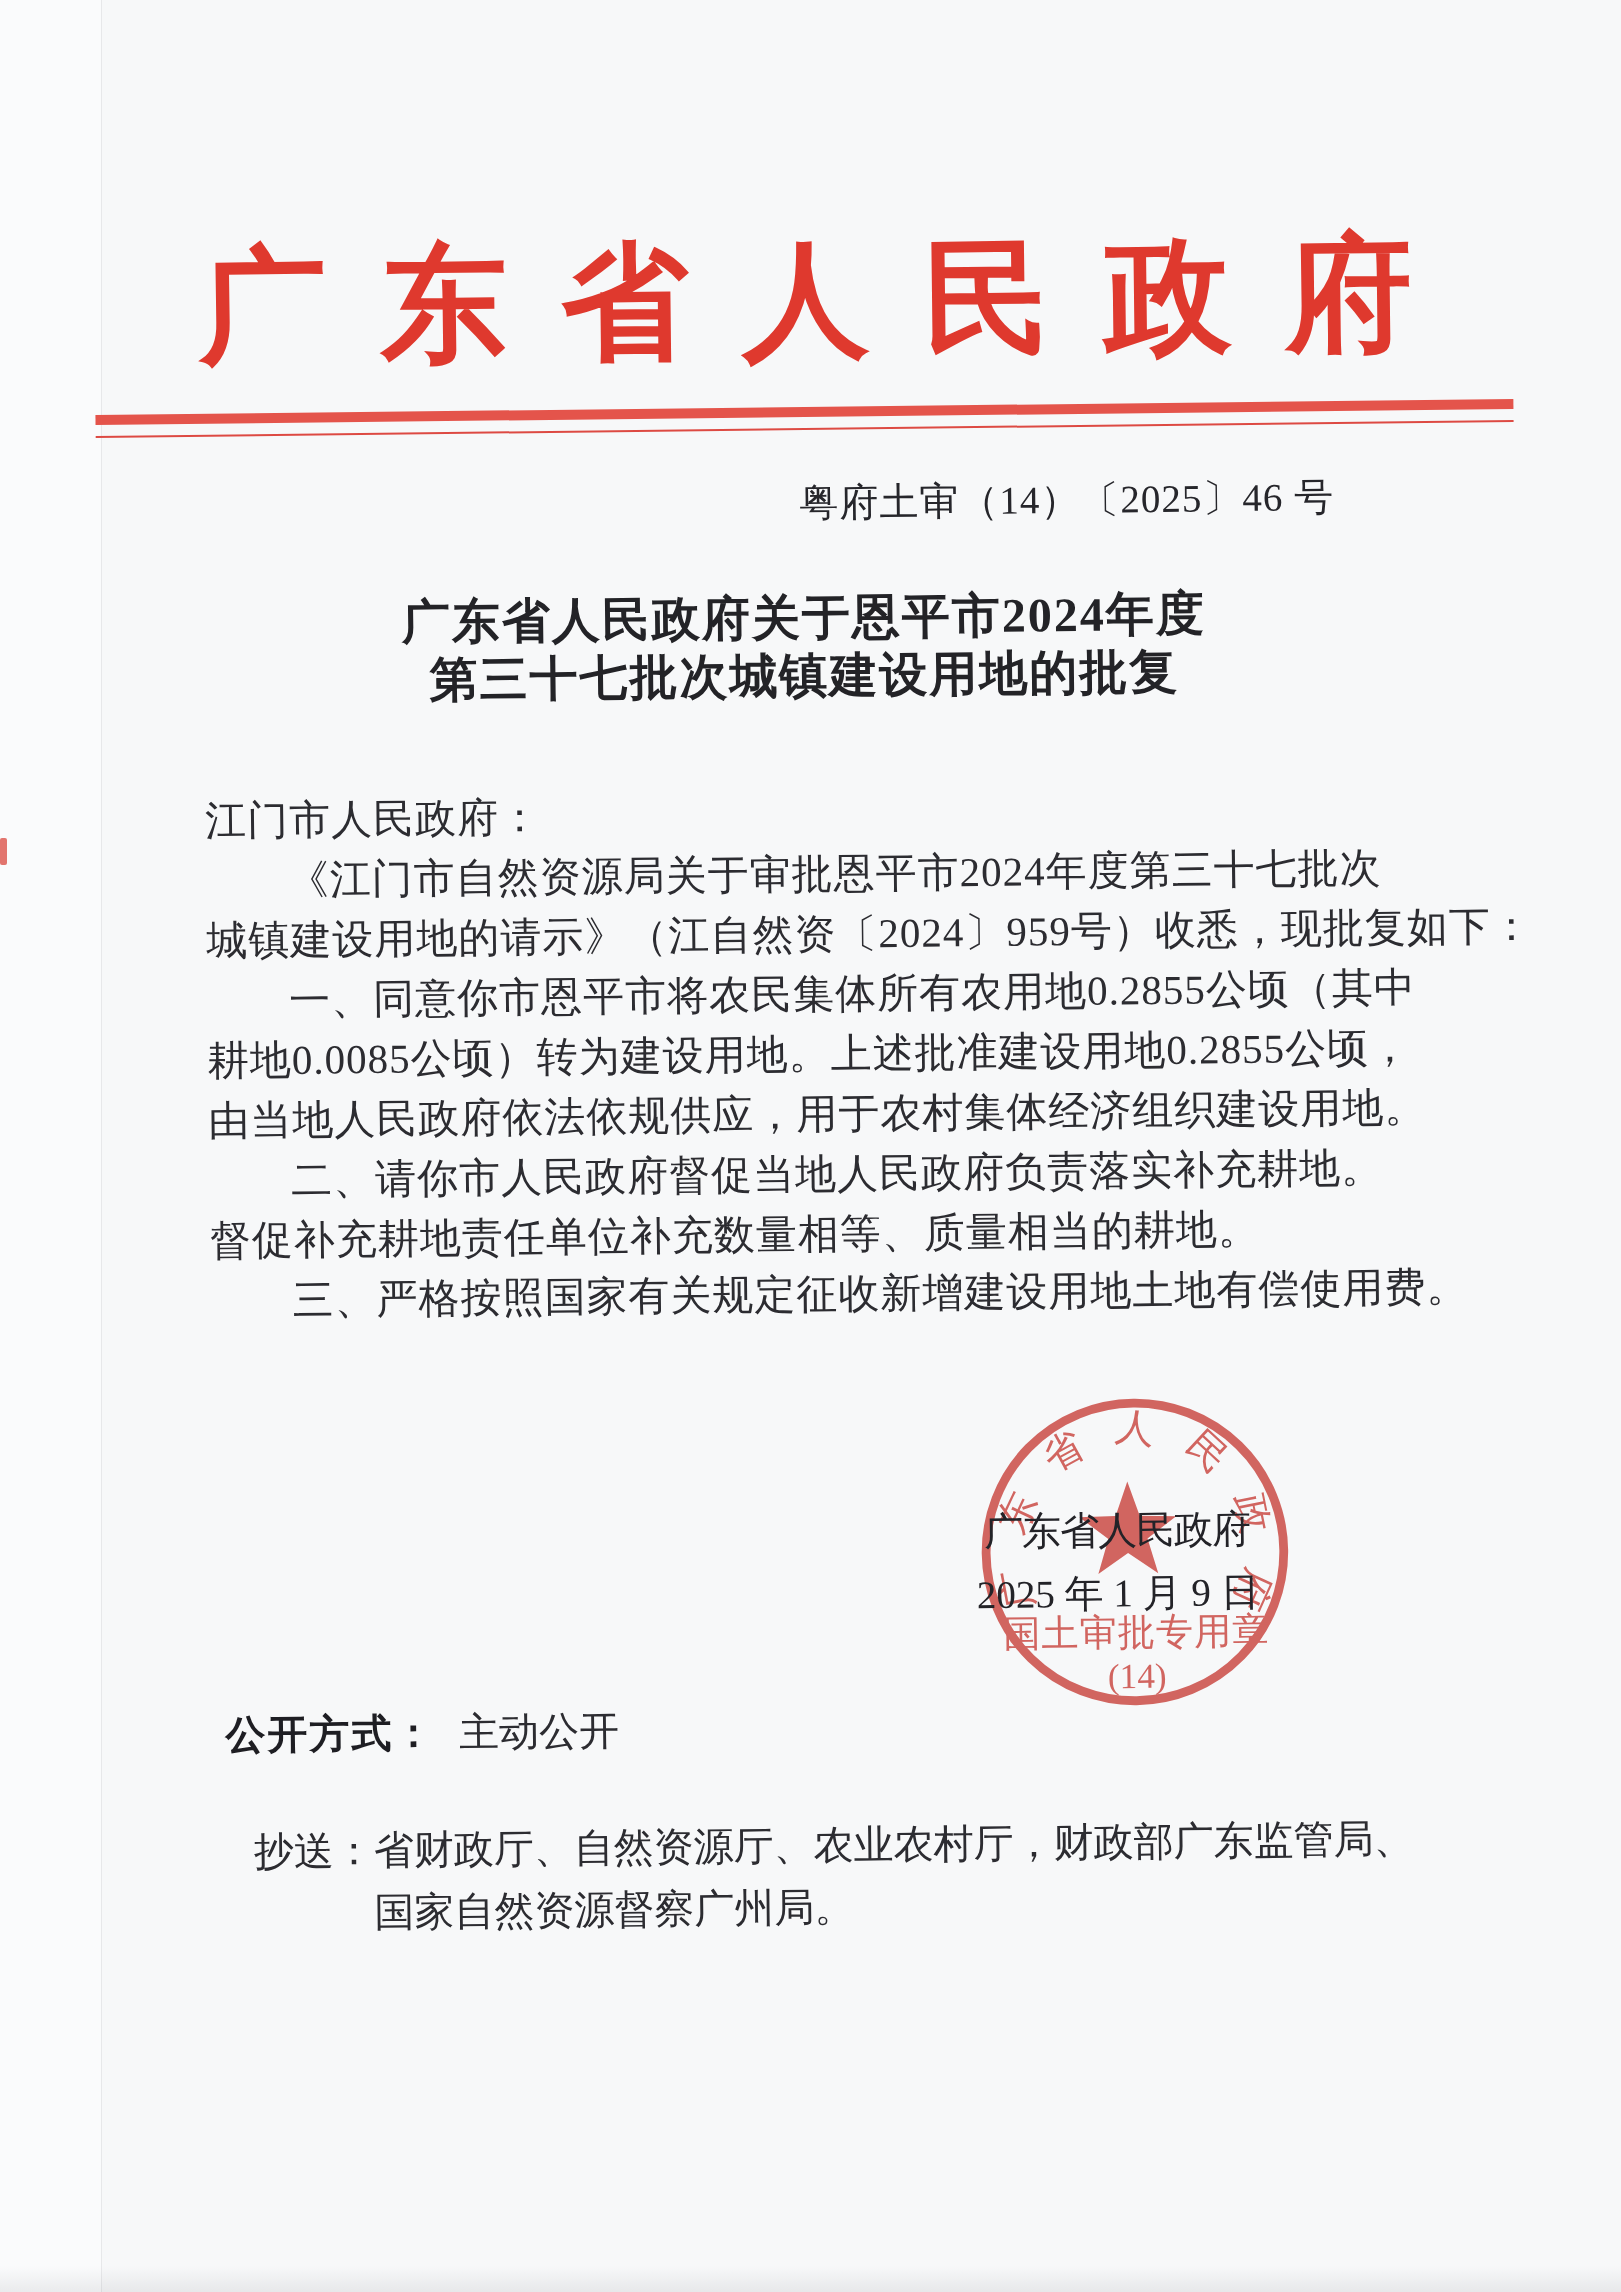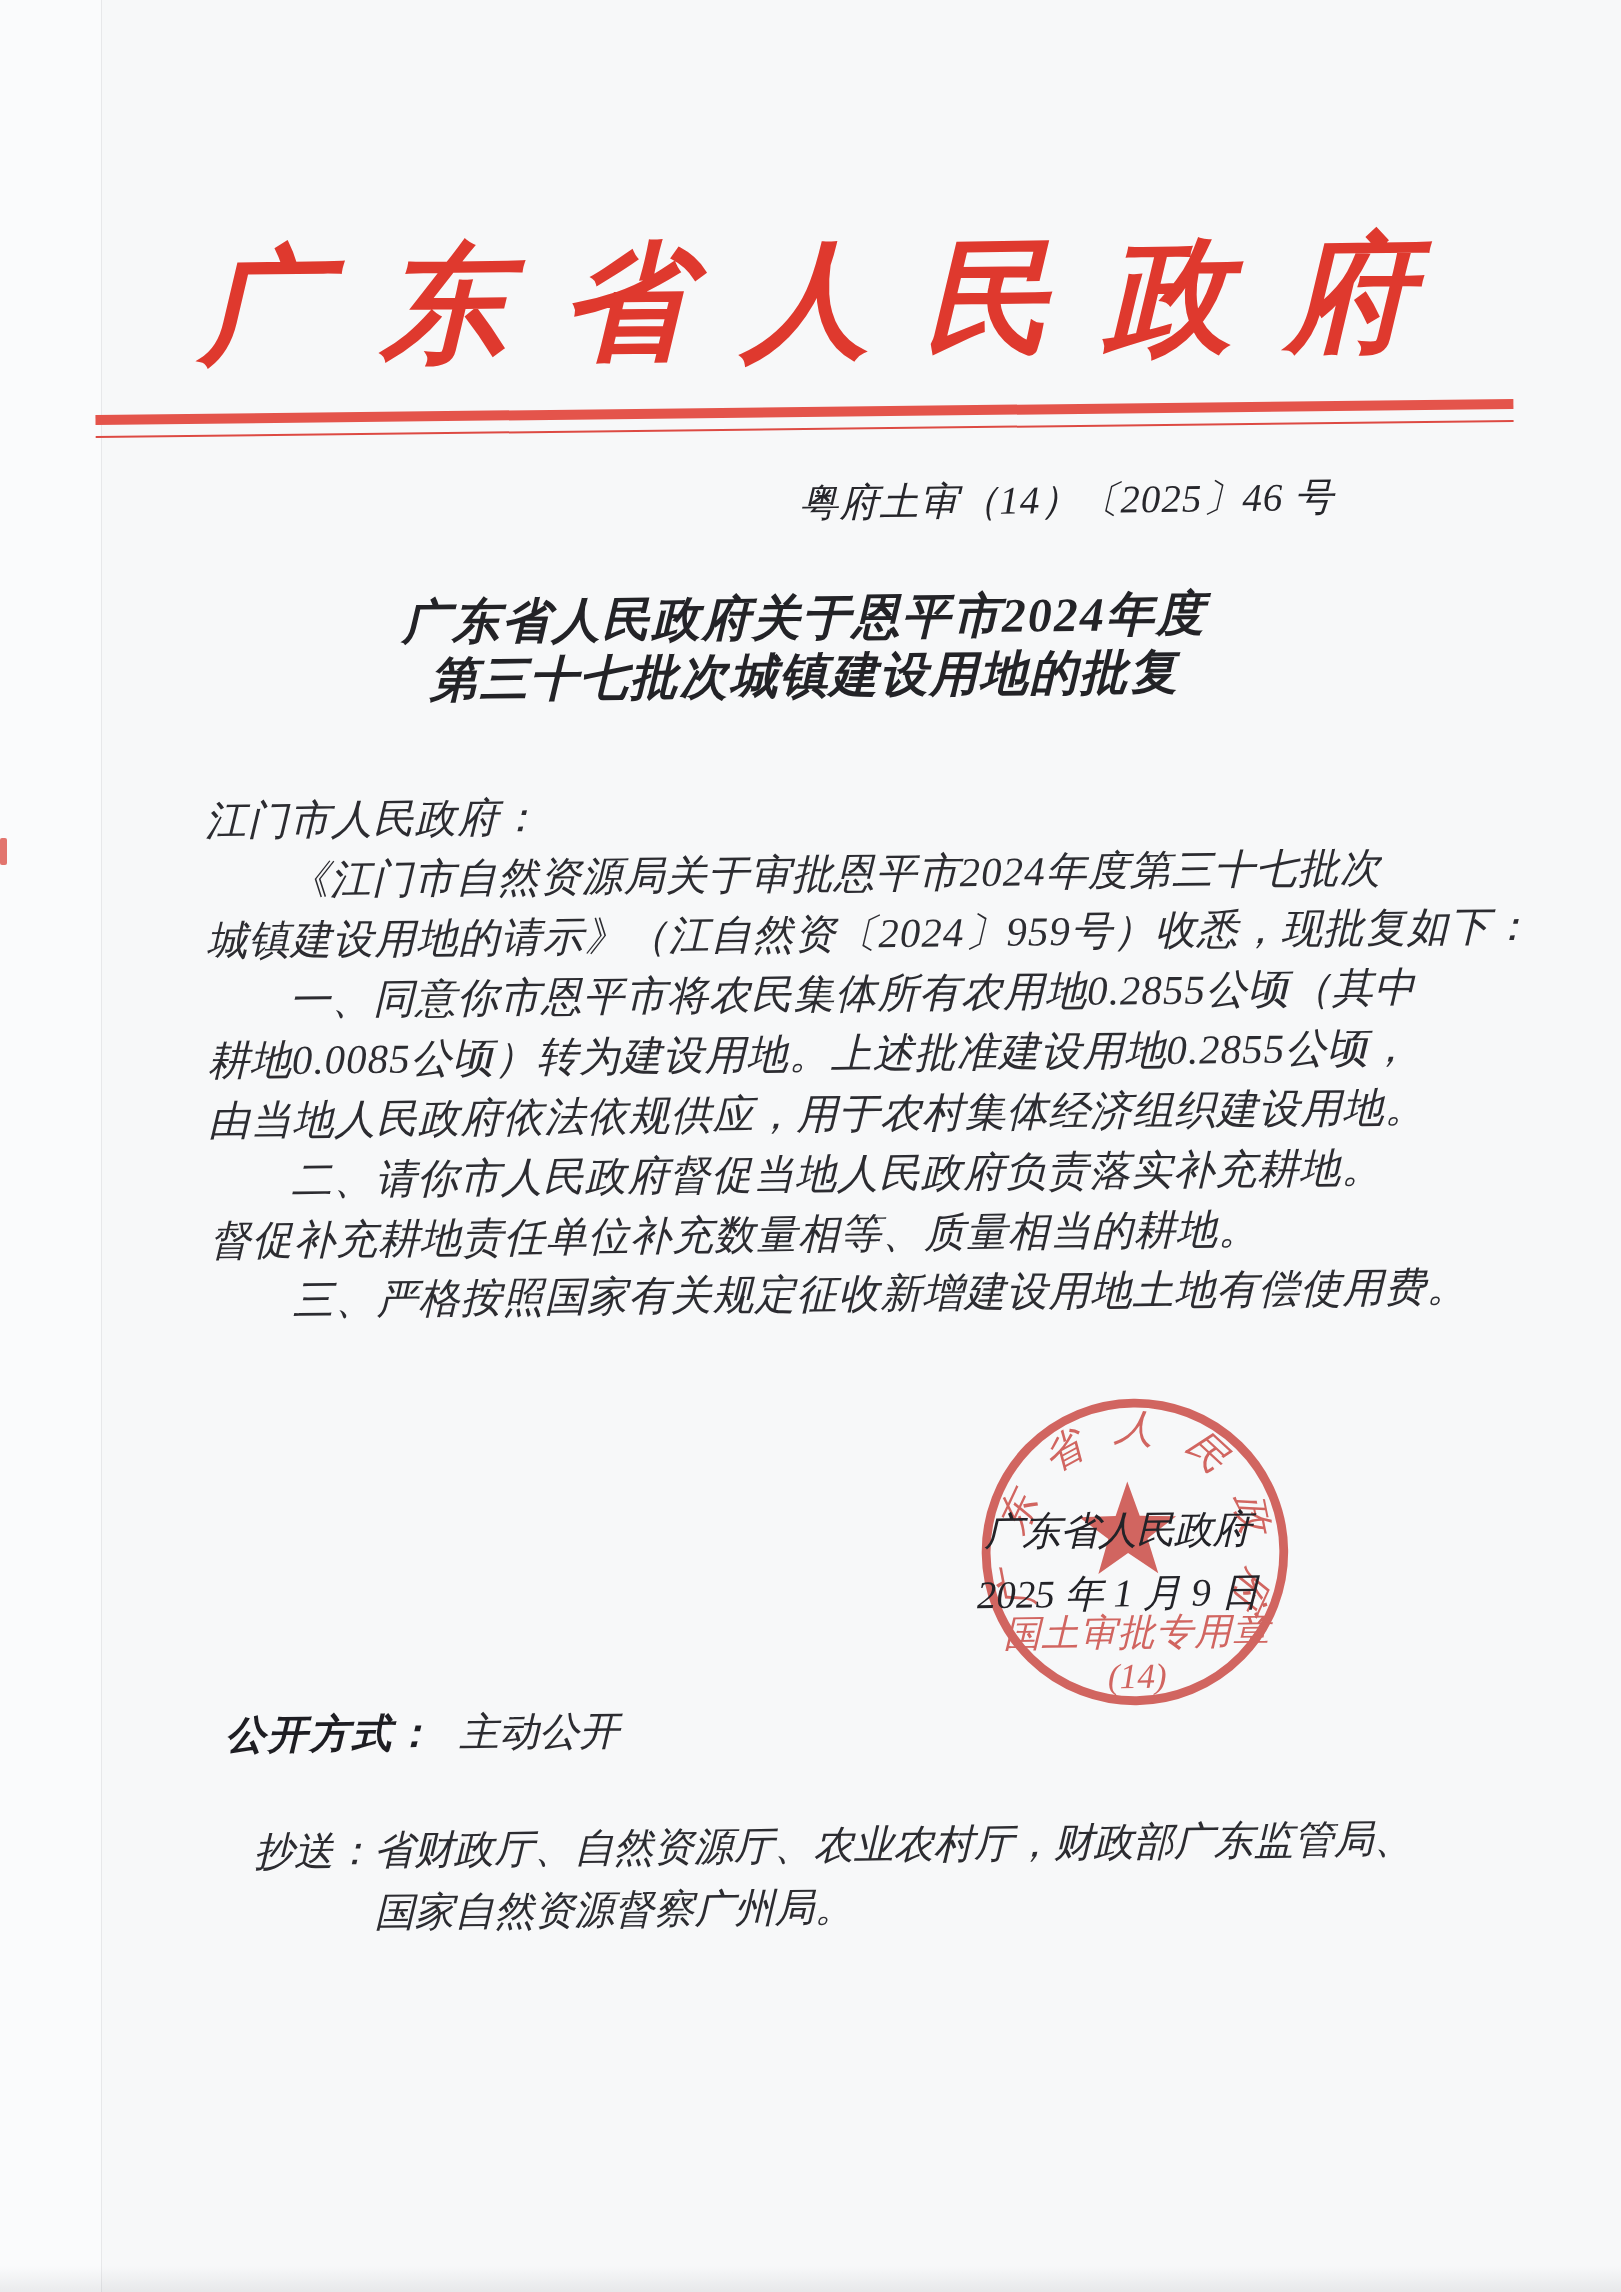--- a/index.html
+++ b/index.html
@@ -1,21 +1,20 @@
 <!DOCTYPE html>
 <html><head>
 <meta charset="utf-8">
 <style>
   html,body { margin:0; padding:0; background:#eceef0; }
   .page {
     position:relative; width:1621px; height:2293px;
     background:#f7f8f9; overflow:hidden;
     color:#2e2e33;
     font-family:"Liberation Serif","DejaVu Serif",serif;
-    font-style:italic;
   }
   .edge-strip {
     position:absolute; left:0; top:0; width:101px; height:100%;
     background:#fafbfc; border-right:1px solid rgba(120,120,130,0.14);
   }
   .bottom-shadow {
     position:absolute; left:0; bottom:0; width:100%; height:27.4px;
     background:linear-gradient(to bottom, rgba(0,0,0,0), rgba(110,110,120,0.12));
   }
   .red-tick {

